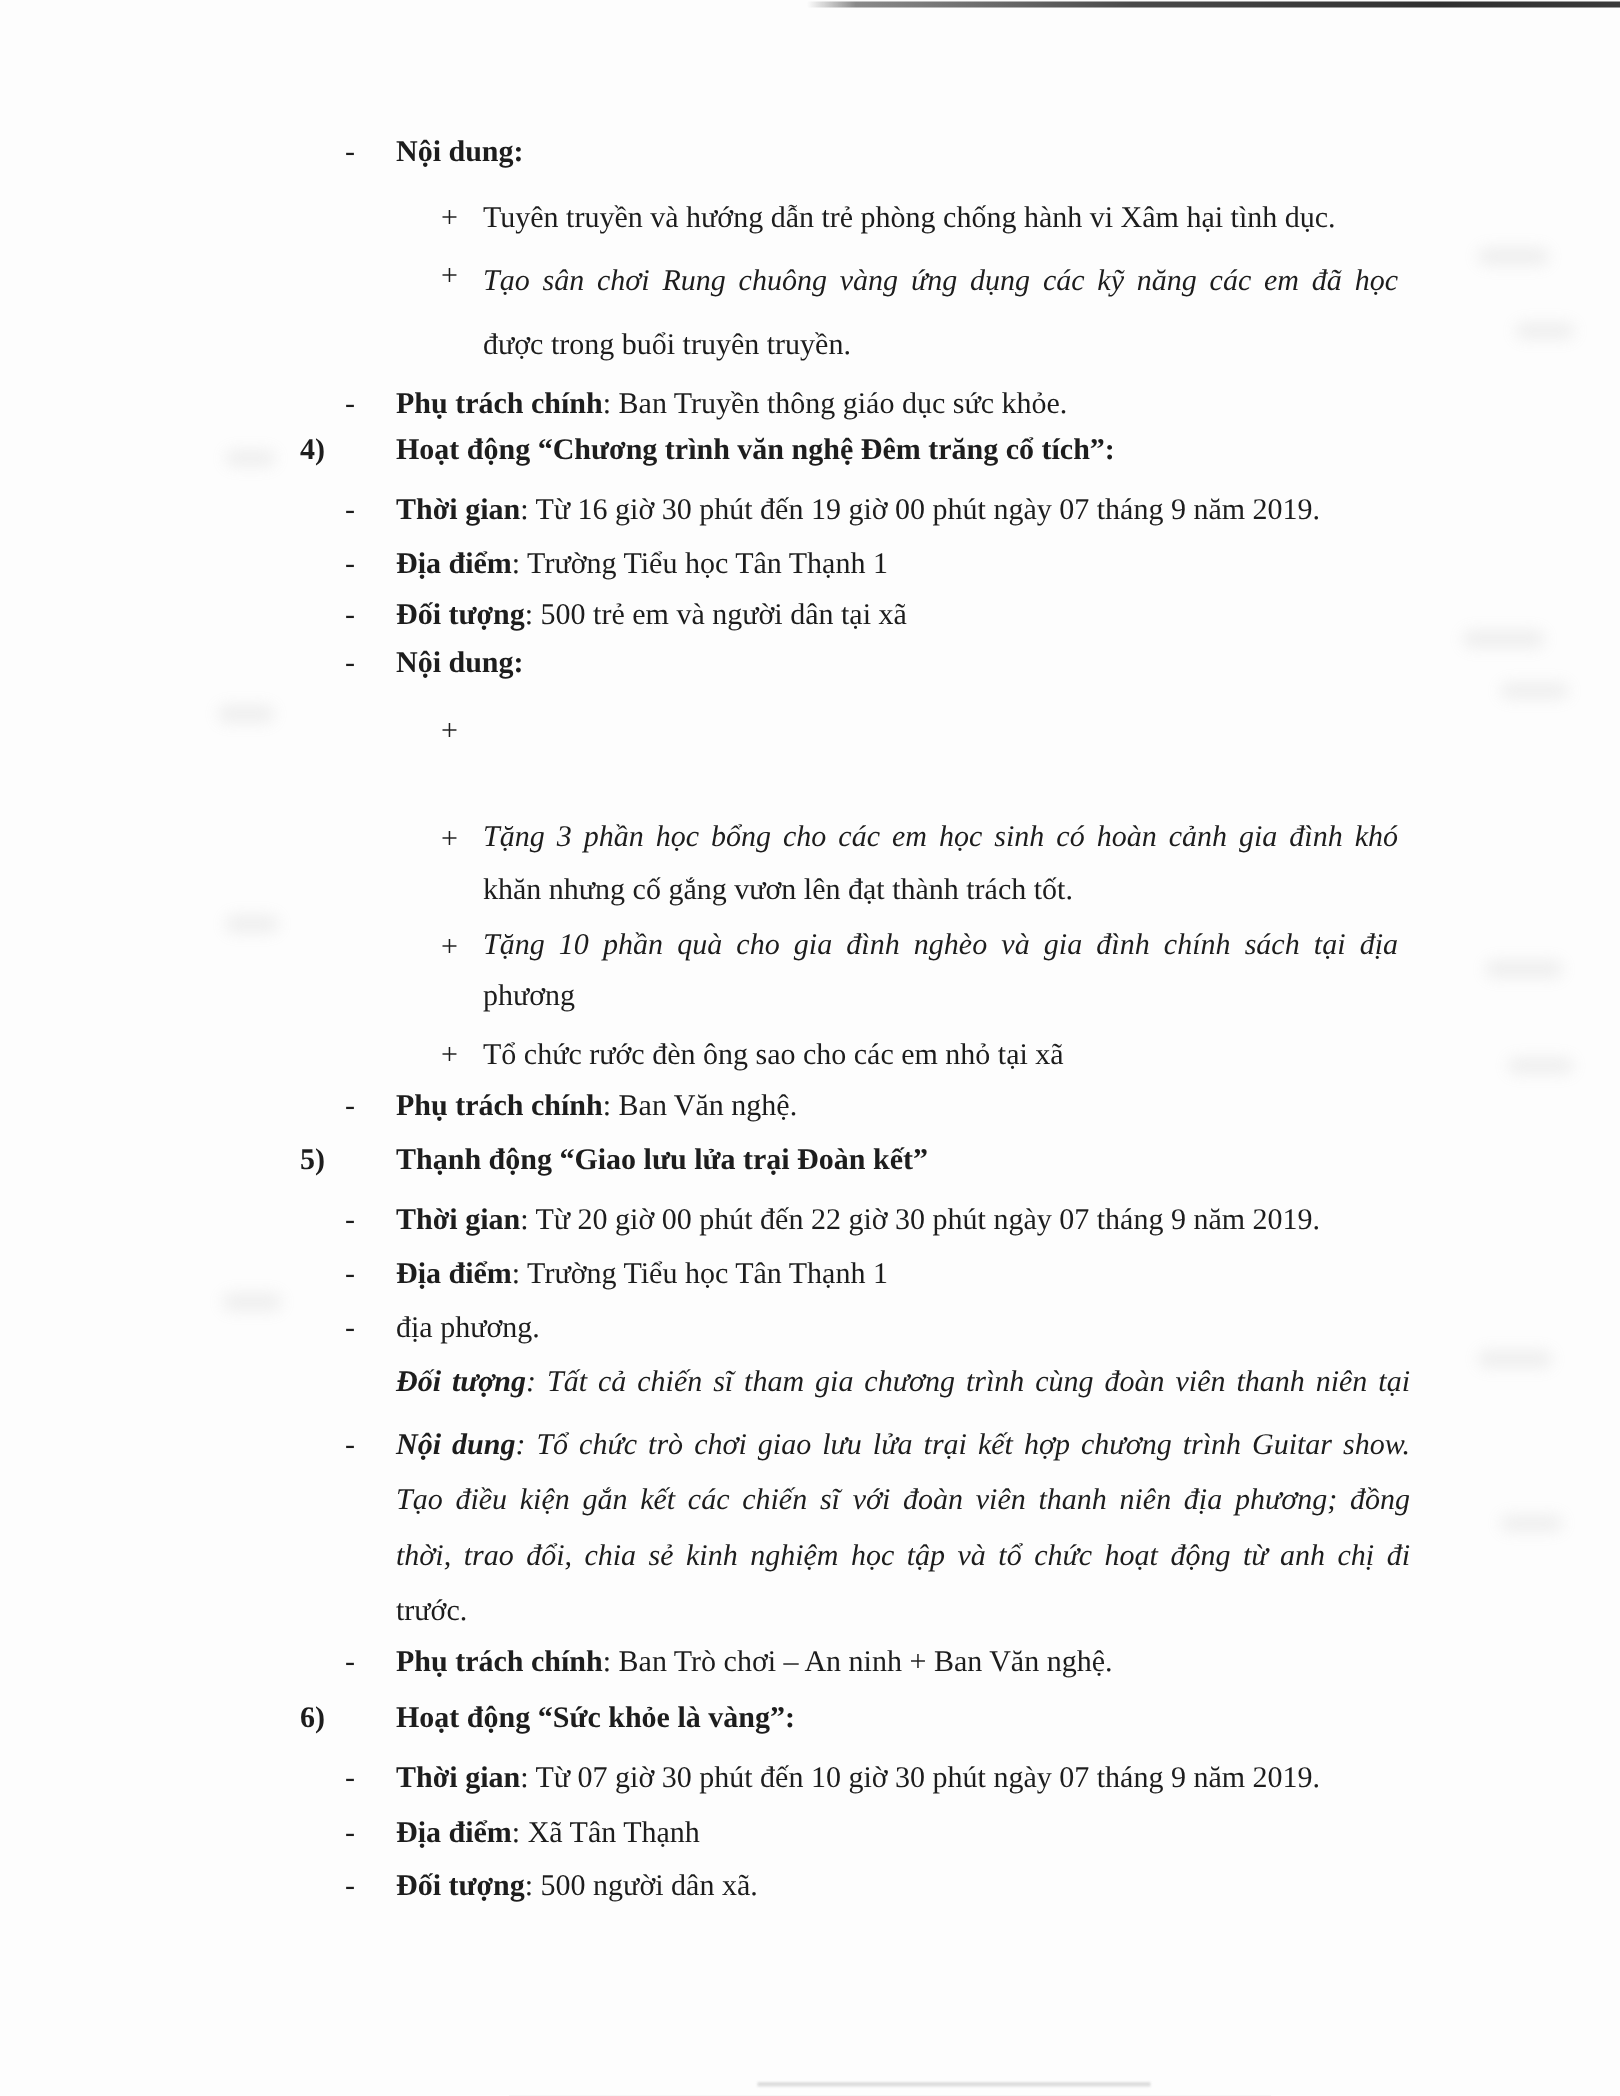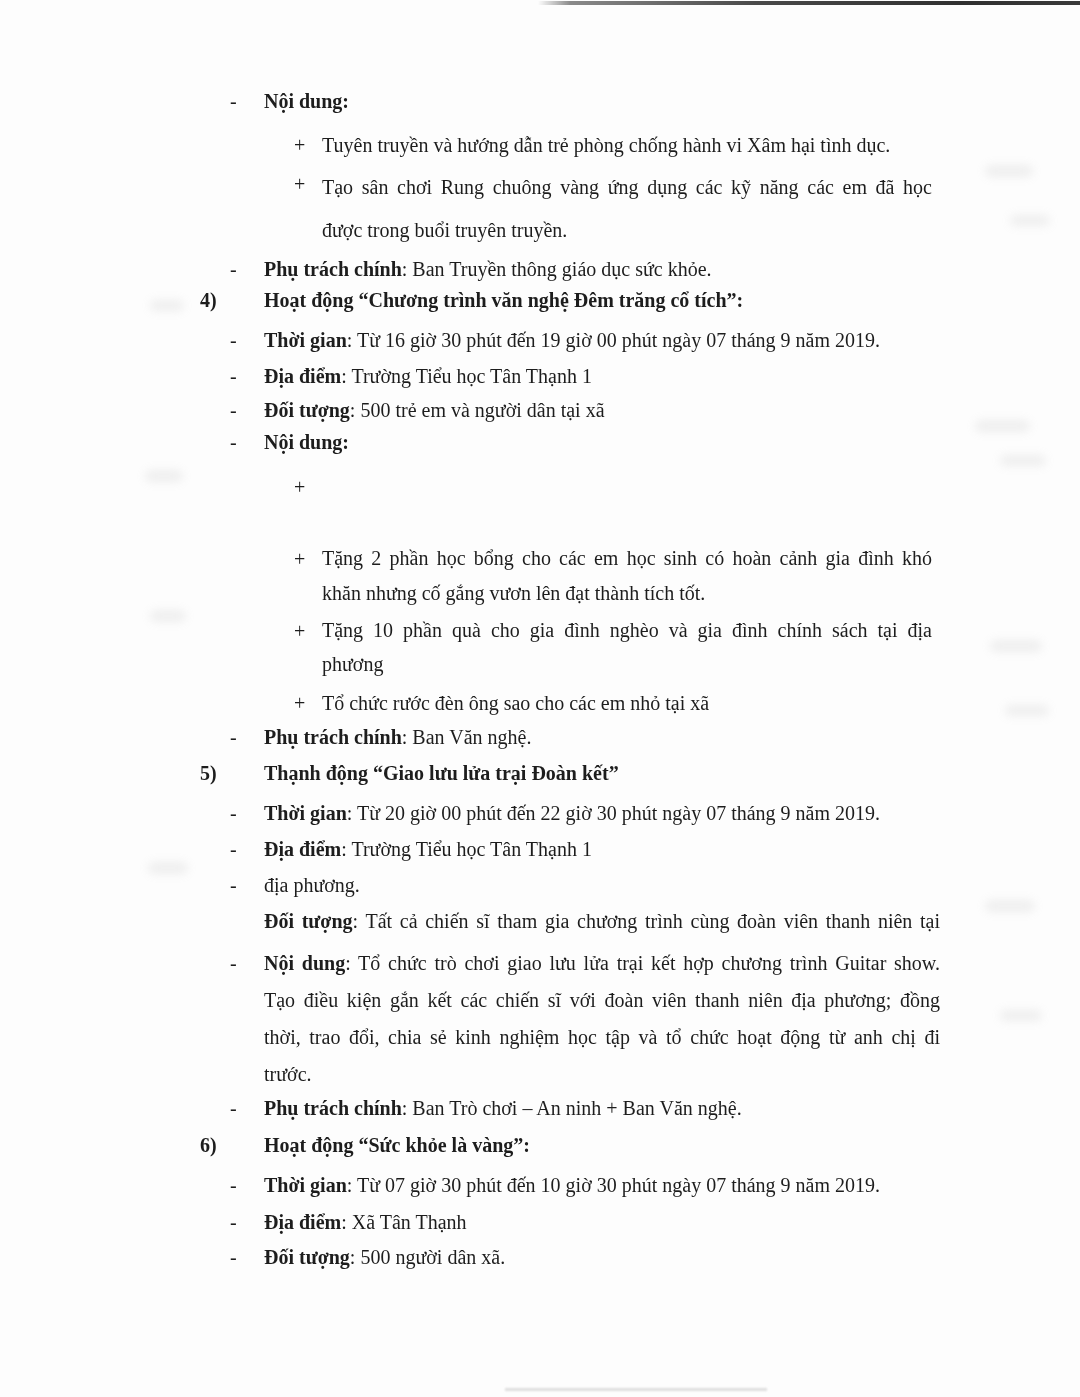--- a/index.html
+++ b/index.html
@@ -33,21 +33,21 @@
   .blk {
     position:absolute;
     font-size:20px;
     line-height:36px;
     color:#1d1d1d;
   }
   .blk.dash, .blk.num { left:264px; width:676px; }
   .blk.plus { left:322px; width:610px; }
   .blk .ln { line-height:36px; }
   .blk.lh43 .ln { line-height:43px; }
-  .jl { text-align:justify; text-align-last:justify; }
+  .jl { text-align:justify; text-align-last:justify;font-style:italic; }
   .mk {
     position:absolute; top:0; line-height:36px;
   }
   .dash .mk { left:-34px; }
   .plus .mk { left:-28px; }
   .num .mk  { left:-64px; font-weight:bold; }
   b { font-weight:bold; }
 </style>
 </head>
 <body>
@@ -114,22 +114,22 @@
     <span class="mk">-</span>
     <div class="ln"><b>Nội dung:</b></div>
   </div>
 
   <div class="blk plus" style="top:469px;line-height:37px">
     <span class="mk">+</span>
   </div>
 
   <div class="blk plus" style="top:541px">
     <span class="mk">+</span>
-    <div class="ln jl" style="line-height:35px">Tặng 2 phần học bổng cho các em học sinh có hoàn cảnh gia đình khó</div>
-    <div class="ln" style="line-height:35px">khăn nhưng cố gắng vươn lên đạt thành tích tốt.</div>
+    <div class="ln jl" style="line-height:35px">Tặng 3 phần học bổng cho các em học sinh có hoàn cảnh gia đình khó</div>
+    <div class="ln" style="line-height:35px">khăn nhưng cố gắng vươn lên đạt thành trách tốt.</div>
   </div>
 
   <div class="blk plus" style="top:613px">
     <span class="mk">+</span>
     <div class="ln jl" style="line-height:34px">Tặng 10 phần quà cho gia đình nghèo và gia đình chính sách tại địa</div>
     <div class="ln" style="line-height:34px">phương</div>
   </div>
 
   <div class="blk plus" style="top:685px">
     <span class="mk">+</span>

